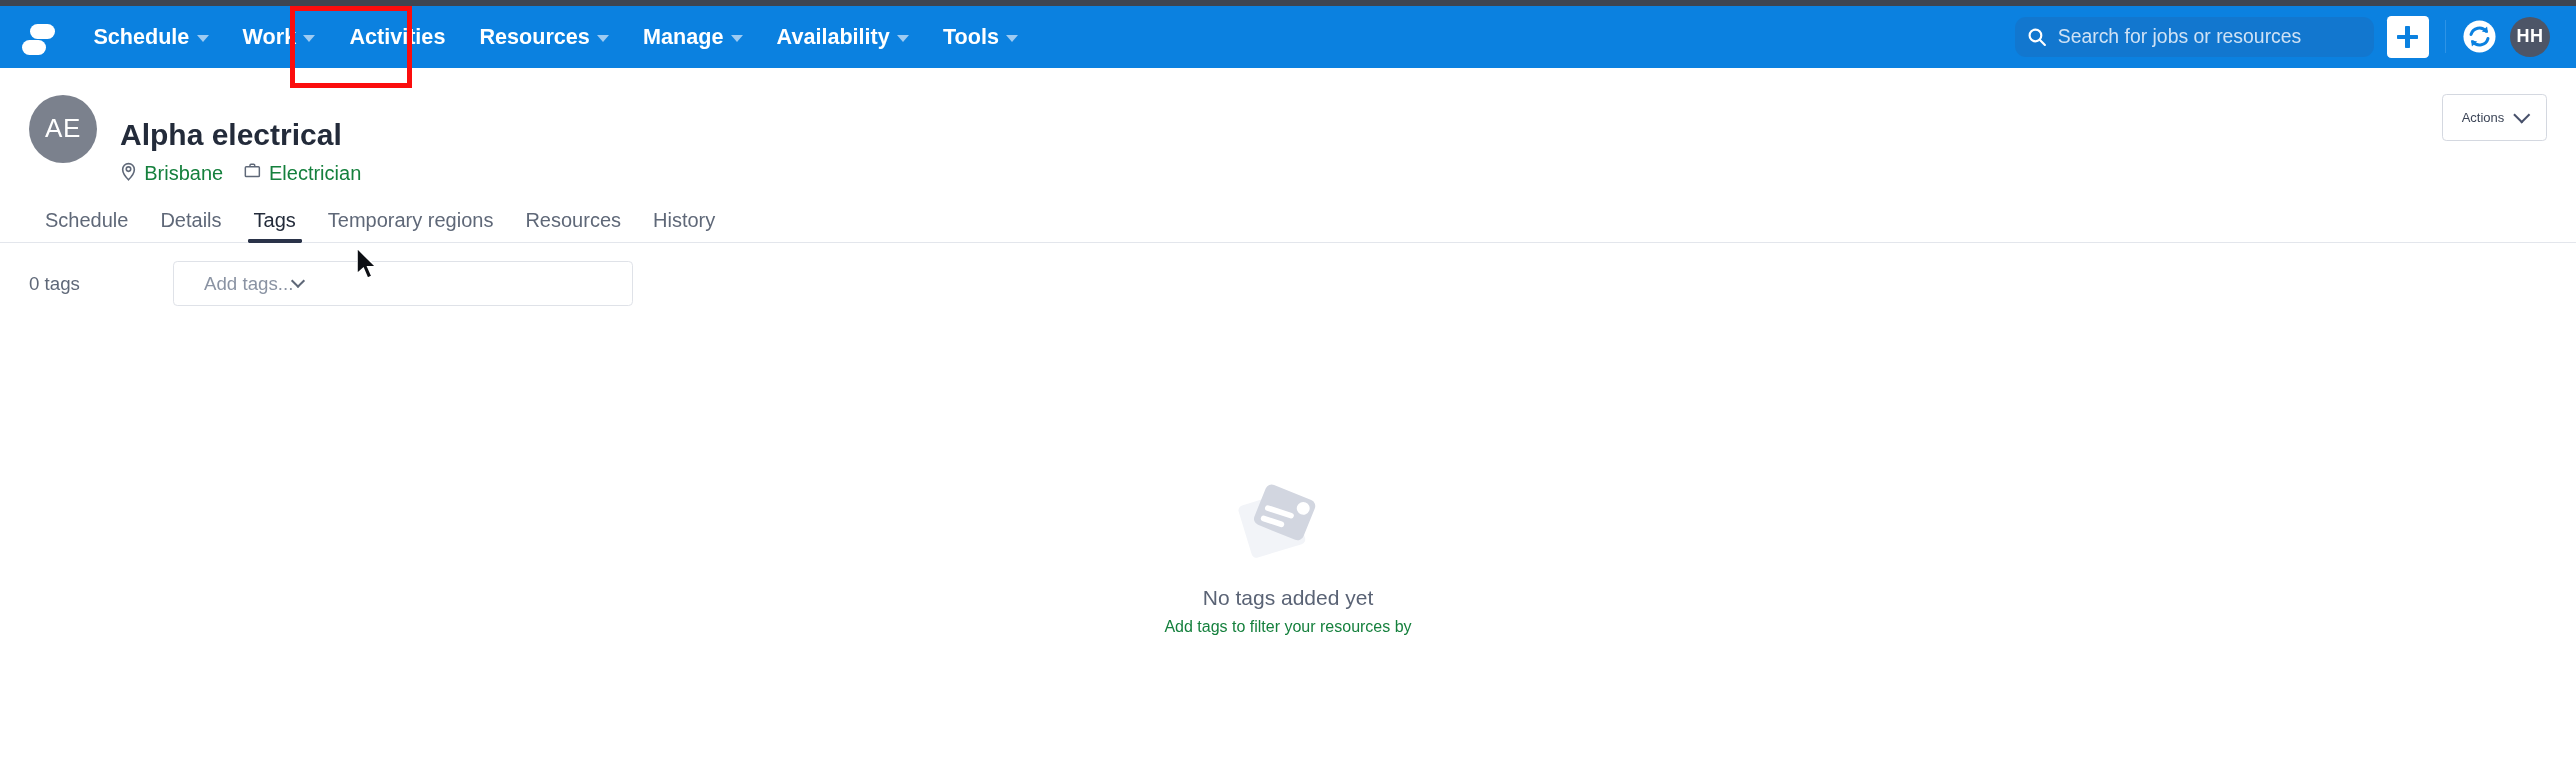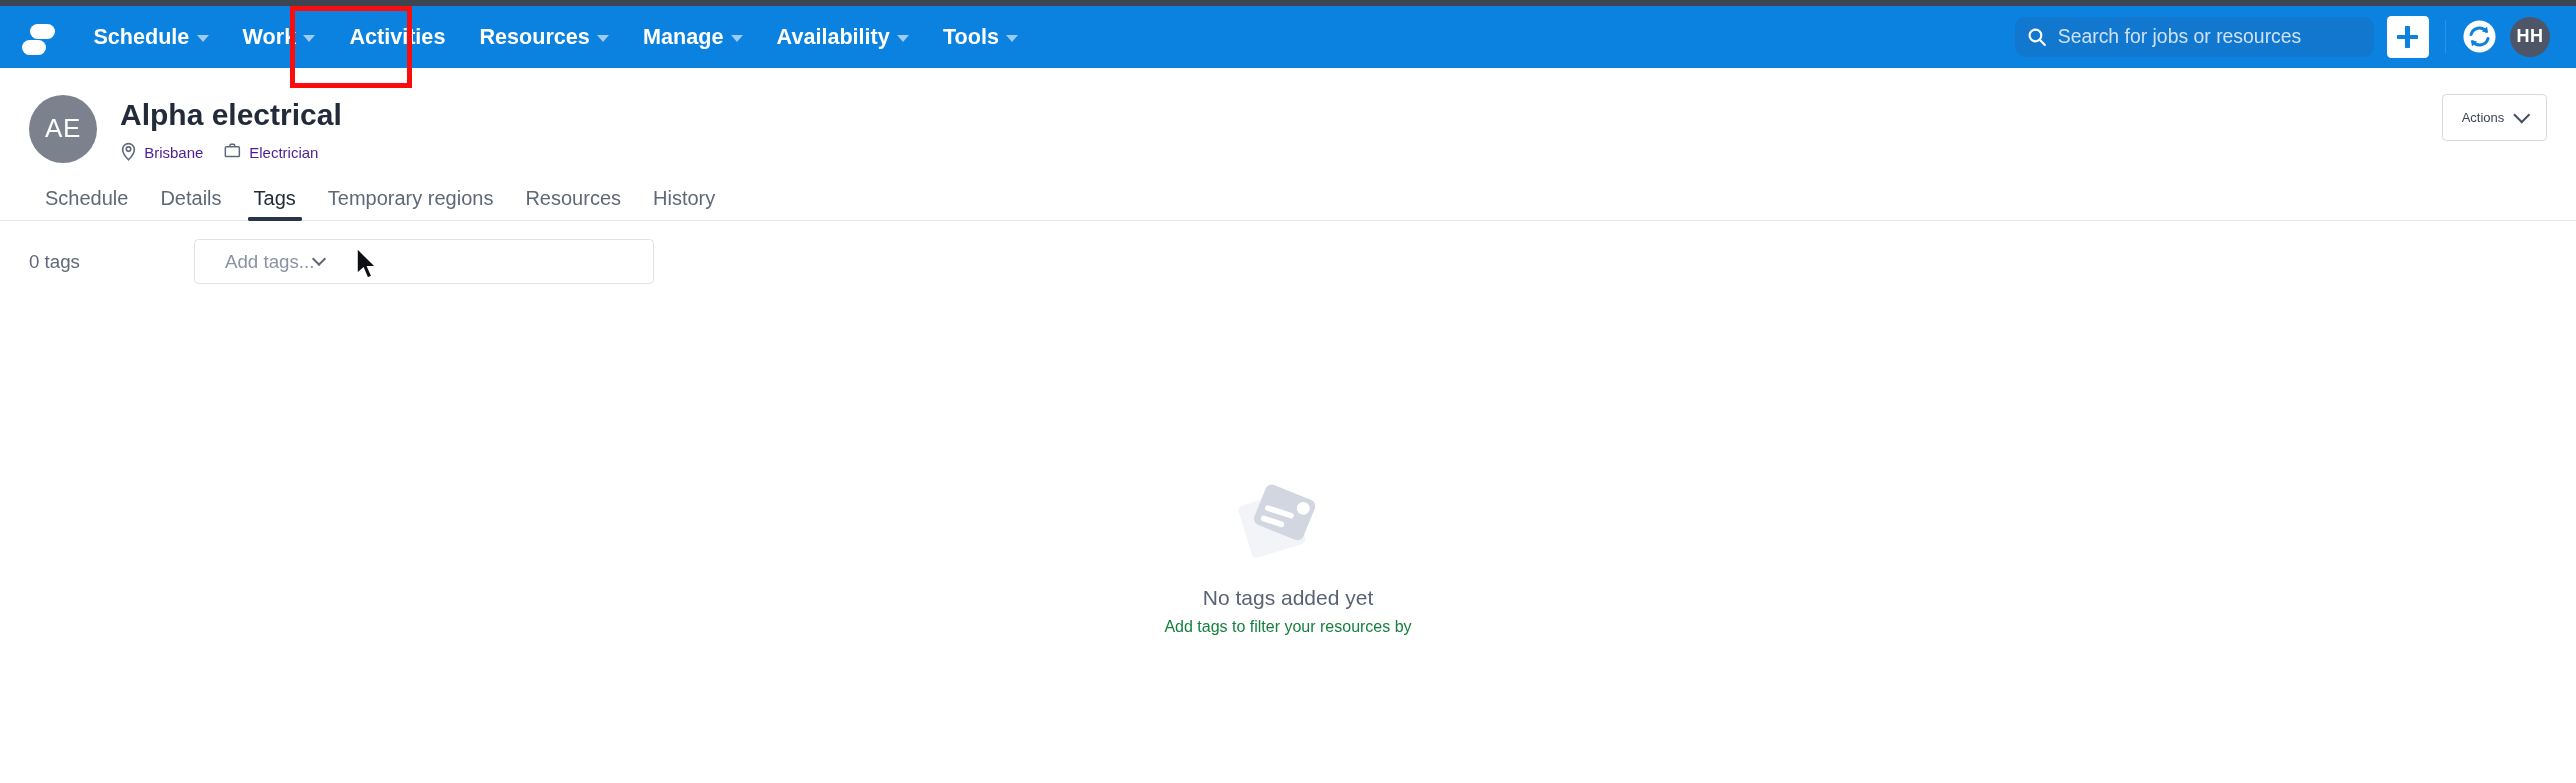--- a/index.html
+++ b/index.html
@@ -149,33 +149,34 @@
     justify-content: center;
     flex: 0 0 auto;
     letter-spacing: 0.7px;
   }
   .header-text { margin-left: 23px; padding-top: 2.9px; }
   .page-title {
     font-size: 30px;
     font-weight: 700;
     color: #232b3a;
     line-height: 1.1;
+    margin-top: 20px;
   }
   .meta-row {
     display: flex;
     align-items: center;
     gap: 20px;
     margin-top: 10px;
   }
   .meta-item {
     display: flex;
     align-items: center;
     gap: 7.2px;
-    color: #4c1d95;
-    font-size: 15px;
+    color: #15803d;
+    font-size: 20px;
   }
   .actions-btn {
     position: absolute;
     right: 29px;
     top: 26px;
     height: 47px;
     padding: 0 18.7px;
     border: 1.4px solid #d4d8e0;
     border-radius: 4.3px;
     background: #ffffff;
@@ -244,21 +245,20 @@
     top: 248px;
     z-index: 6;
     pointer-events: none;
   }
 
   
   .tags-toolbar {
     display: flex;
     align-items: center;
     padding: 18.7px 29px 0 29px;
-    gap: 21px;
   }
   .tags-count {
     font-size: 18.7px;
     color: #5f6878;
     width: 144px;
     flex: 0 0 auto;
   }
   .tag-select {
     width: 460px;
     height: 45px;

